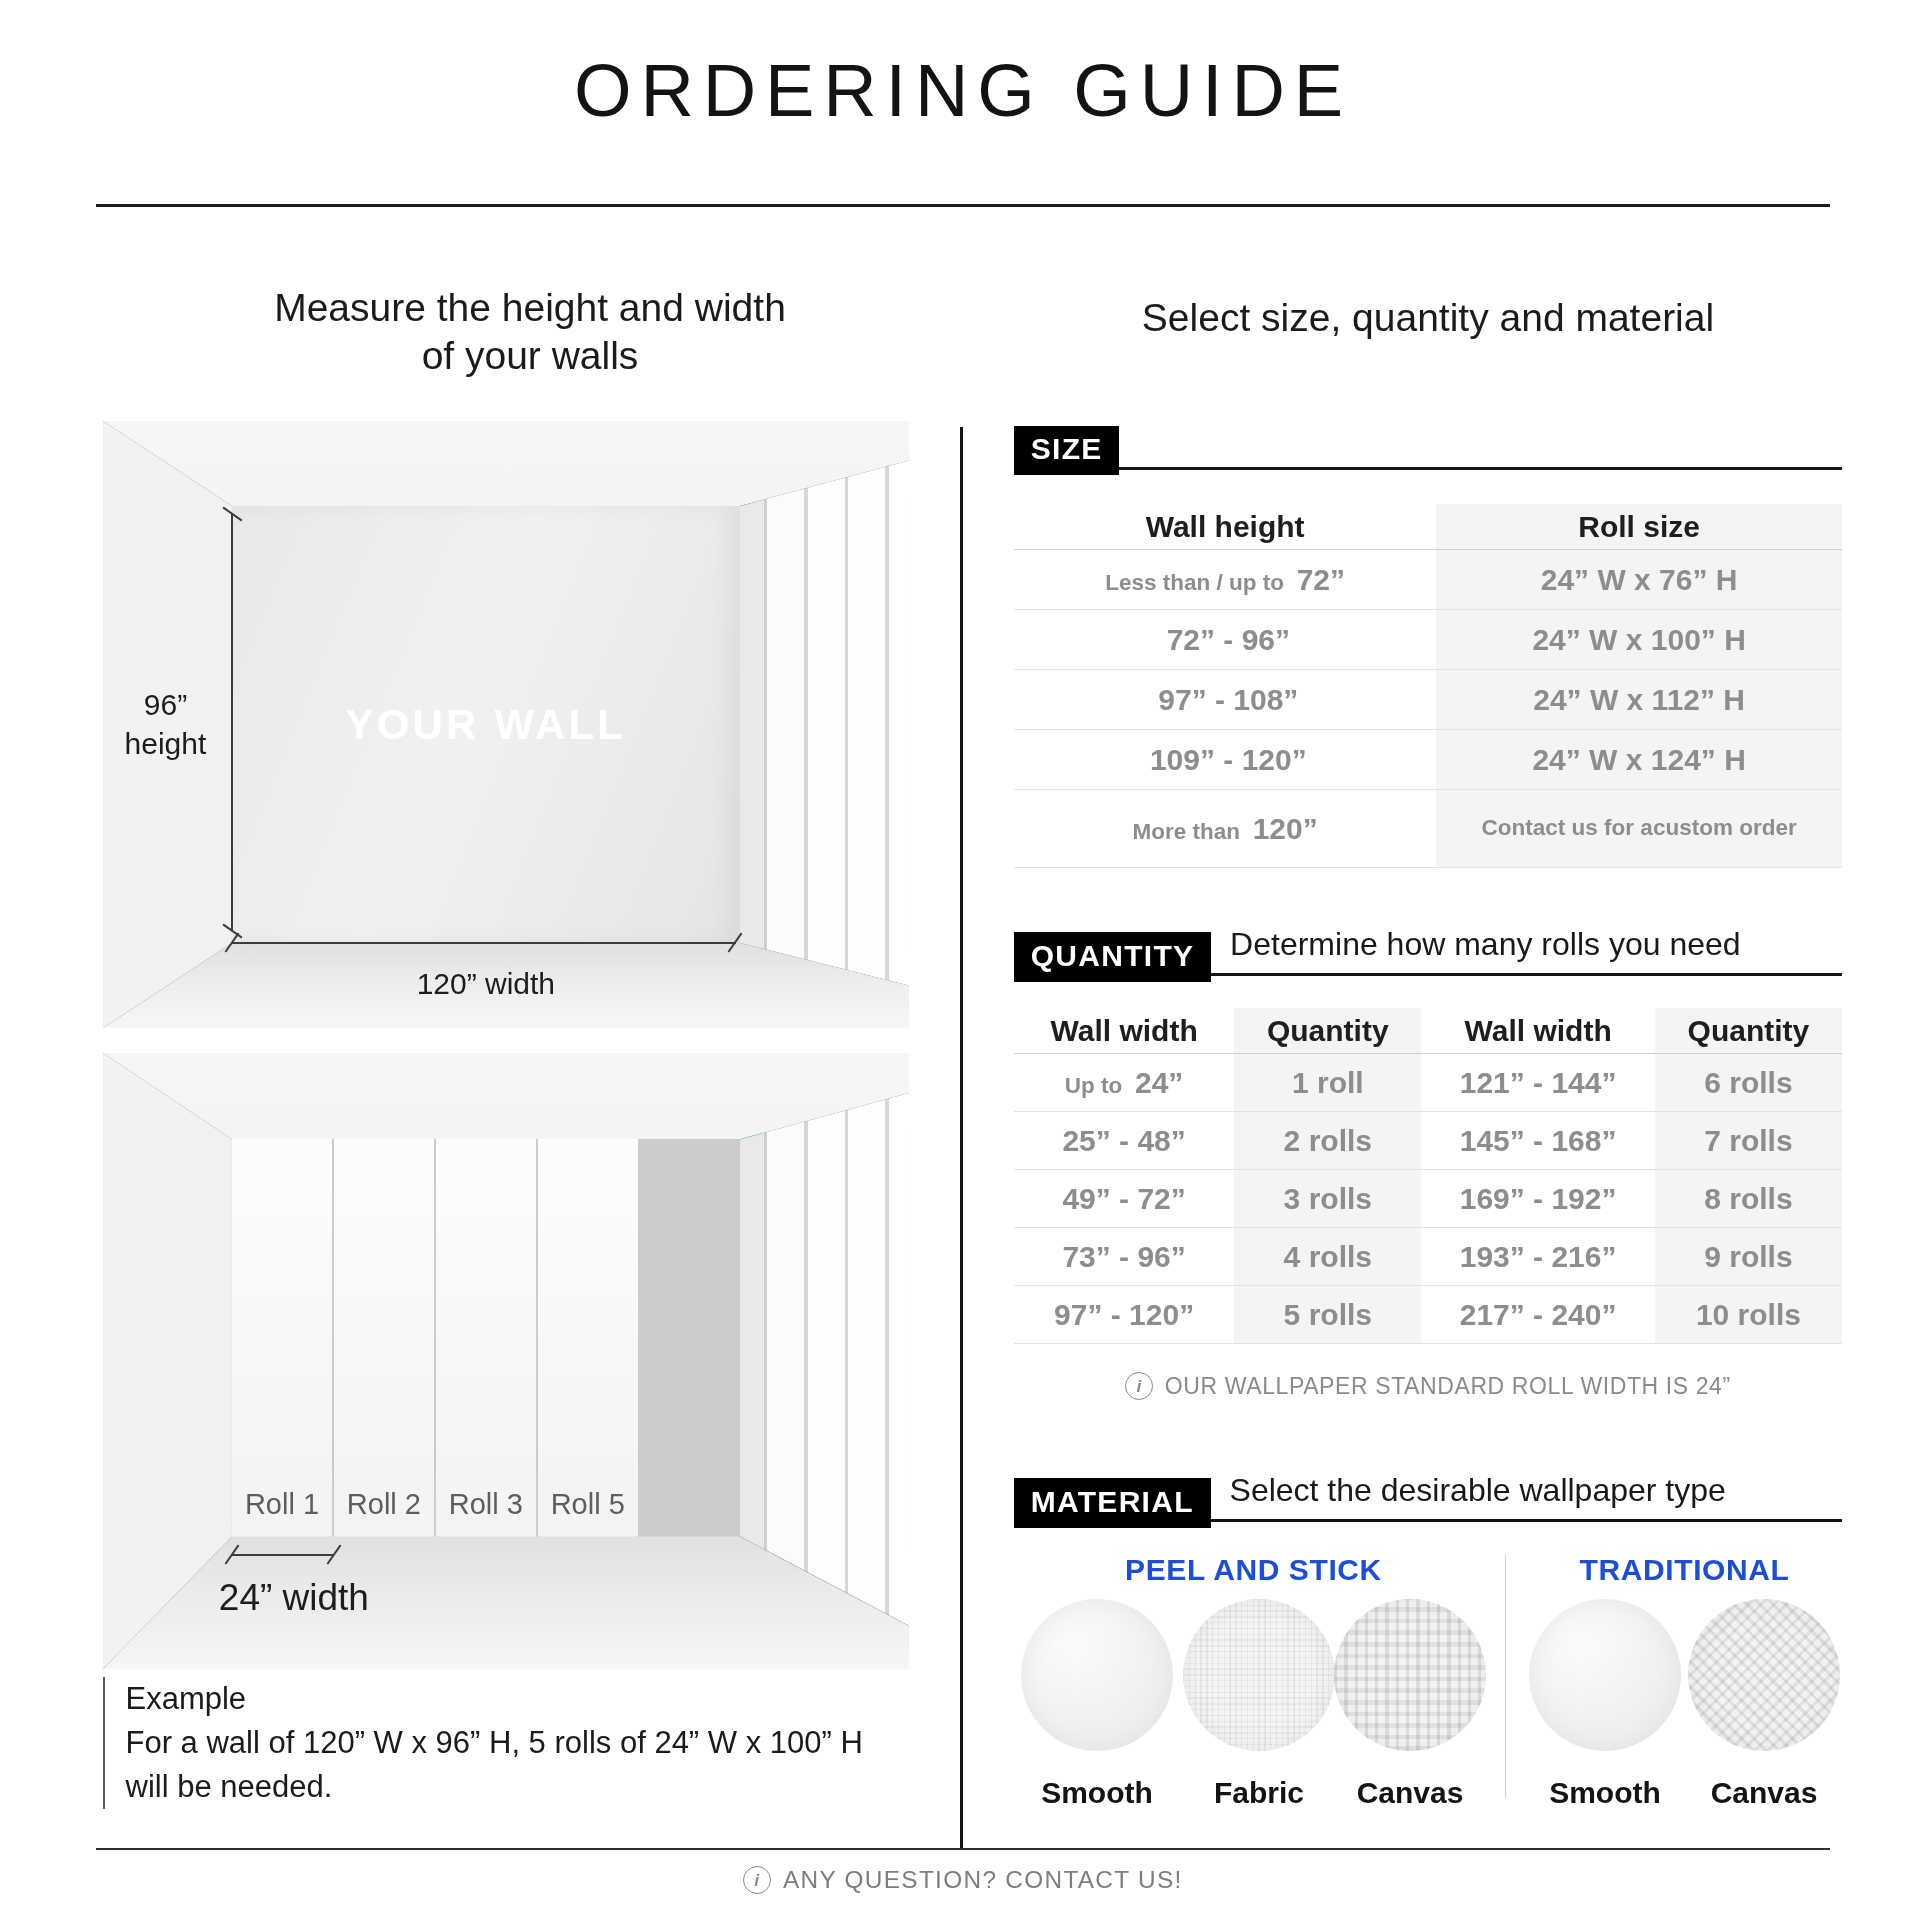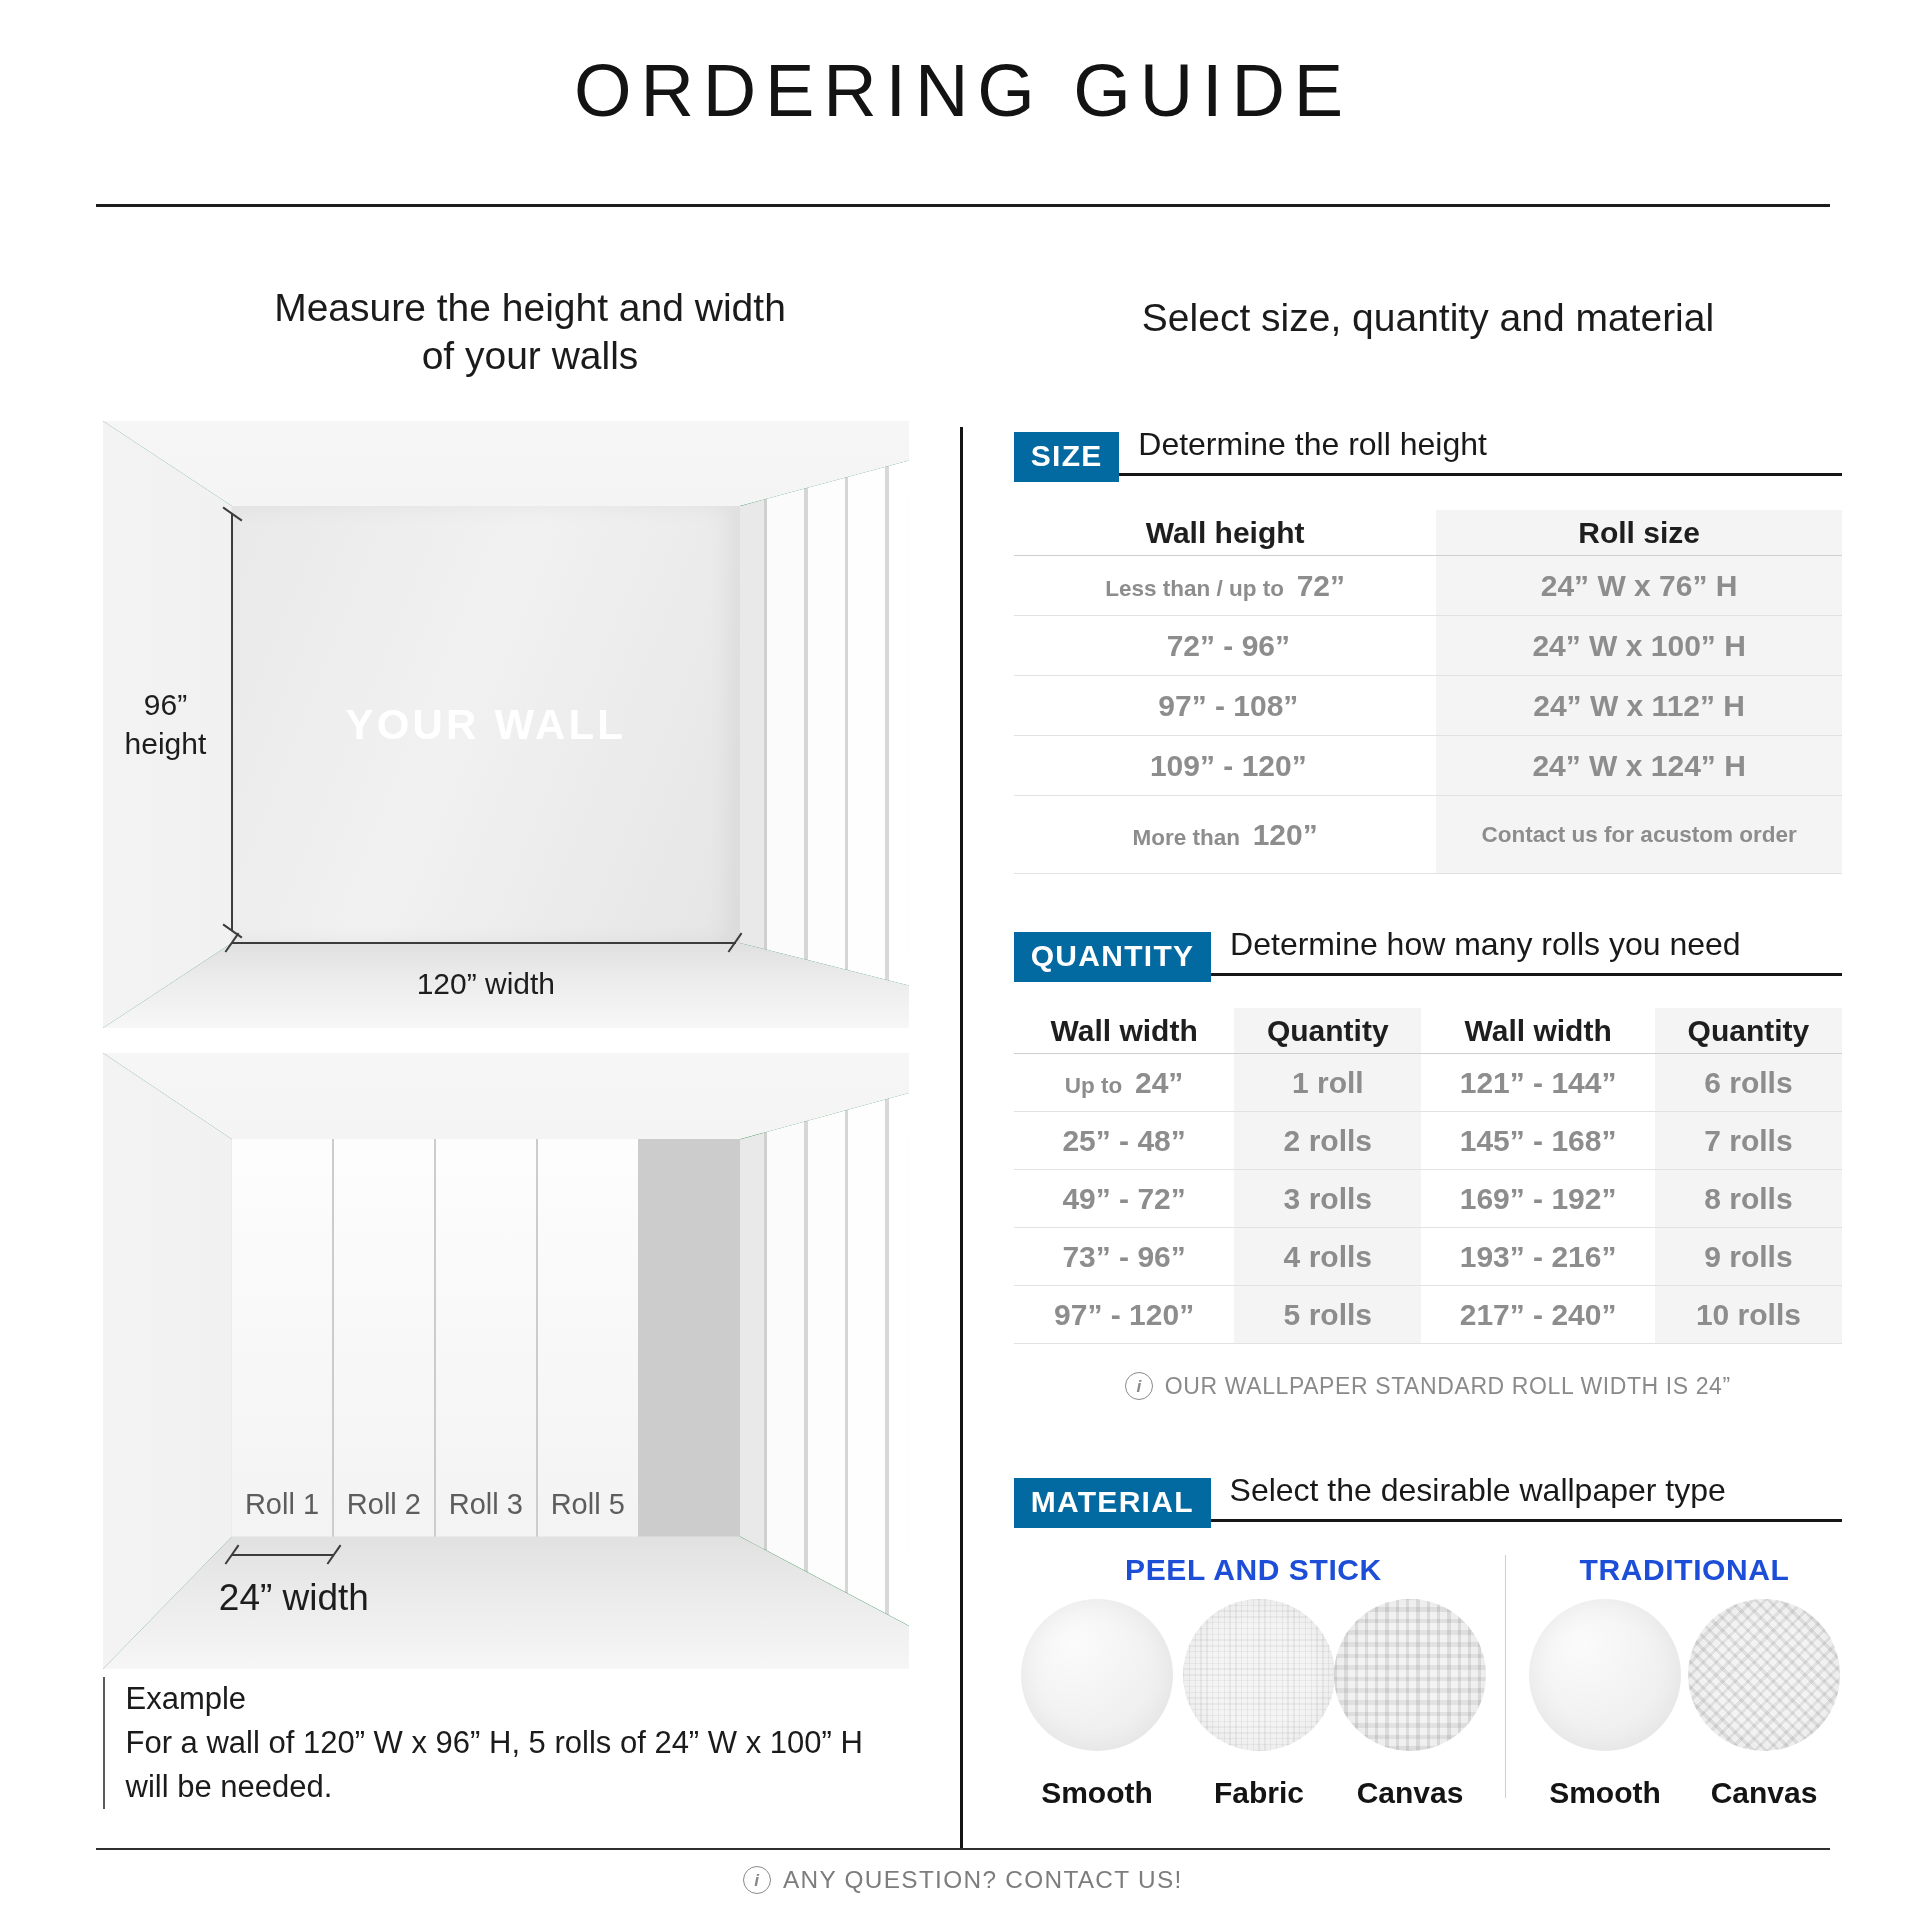--- a/index.html
+++ b/index.html
@@ -67,21 +67,21 @@
               text-align:center;font-size:42px;font-weight:700;letter-spacing:3.2px;color:#ffffff;}
 
   
   .example{position:absolute;left:103px;top:1677px;width:783px;border-left:2.6px solid #5a5a5a;
            padding-left:20.5px;font-size:31px;line-height:1.42;color:#1b1b1b;}
 
   
   .section{position:absolute;left:1014px;width:828px;}
   .size-section{top:426px;} .quantity-section{top:926px;} .material-section{top:1472px;}
   .section-head{display:flex;align-items:flex-end;border-bottom:3.2px solid #161616;}
-  .badge{background:#0369a1;color:#ffffff;font-size:30px;font-weight:700;letter-spacing:1.3px;
+  .badge{background:#000000;color:#ffffff;font-size:30px;font-weight:700;letter-spacing:1.3px;
          padding:6.4px 16.7px 9px;margin-bottom:-8.3px;}
   .subtitle{font-size:32px;color:#191919;margin-left:19px;padding-bottom:10.3px;}
 
   .grid-table{display:grid;font-weight:bold;}
   .cell{display:flex;align-items:center;justify-content:center;text-align:center;
         font-size:30px;color:#8d8d8d;border-bottom:1.3px solid #e2e2e2;}
   .cell .pre{font-size:22.5px;margin-right:6.4px;}
   .head-cell{color:#1e1e1e;border-bottom:1.3px solid #cfcfcf;}
   .shade{background:#f4f4f4;}
   .small-cell{font-size:22.5px;line-height:1.35;flex-direction:row;}
@@ -178,21 +178,20 @@
 
   <div class="example">
     <div>Example</div>
     <div>For a wall of 120” W x 96” H, 5 rolls of 24” W x 100” H</div>
     <div>will be needed.</div>
   </div>
 
   <div class="section size-section">
     <div class="section-head">
       <span class="badge">SIZE</span>
-      <span class="subtitle">Determine the roll height</span>
     </div>
     <div class="grid-table size-table">
       <div class="cell head-cell">Wall height</div>
       <div class="cell head-cell shade">Roll size</div>
 
       <div class="cell">
           <div><span class="pre">Less than / up to </span><span>72”</span></div>
         </div>
       <div class="cell shade">24” W x 76” H</div>
 

